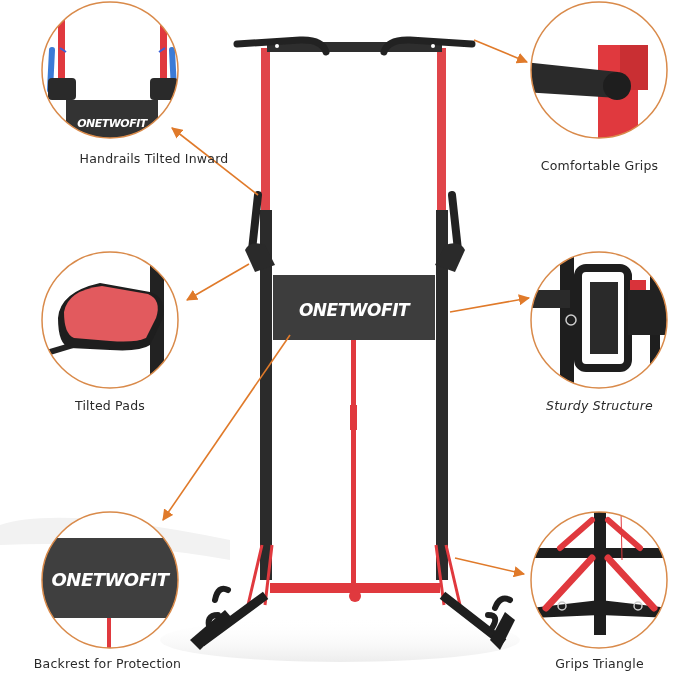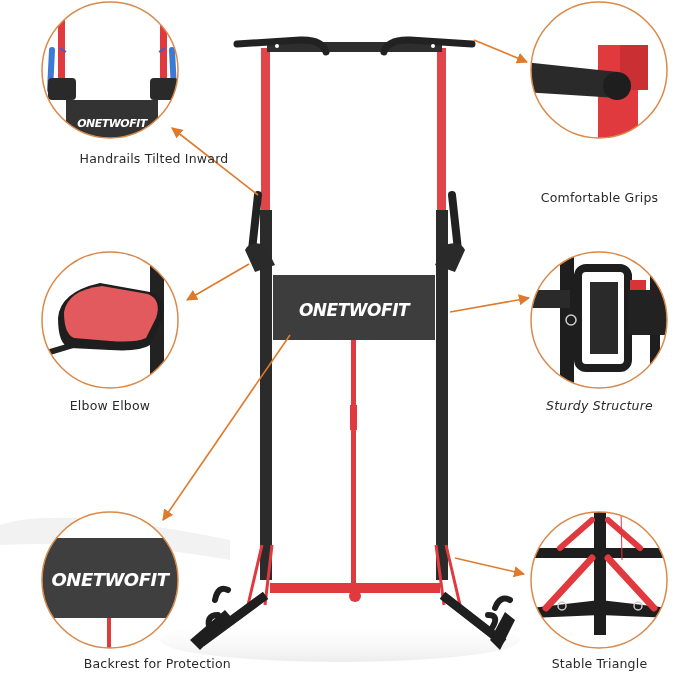--- a/index.html
+++ b/index.html
@@ -178,33 +178,33 @@
         <circle cx="638" cy="606" r="4" fill="none" stroke="#ccc" stroke-width="1.5"></circle>
       </g>
       <circle cx="599" cy="580" r="68" fill="none" stroke="#d98a4a" stroke-width="1.5"></circle>
     </g>
   </svg>
 
   <div class="label" style="left:0;top:150px;width:220px;margin-left:44px;">
     <div>Handrails Tilted Inward</div>
   </div>
 
-  <div class="label" style="left:520px;top:157px;width:159px;margin-top:32px;">
+  <div class="label" style="left:520px;top:157px;width:159px;">
     <div>Comfortable Grips</div>
   </div>
 
   <div class="label" style="left:20px;top:397px;width:180px;">
-    <div>Elbow Elbow</div>
+    <div>Tilted Pads</div>
   </div>
 
   <div class="label" style="left:520px;top:397px;width:159px;font-style:italic;">
     <div>Sturdy Structure</div>
   </div>
 
-  <div class="label" style="left:16px;top:655px;width:215px;text-align:right;">
+  <div class="label" style="left:0;top:655px;width:215px;">
     <div>Backrest for Protection</div>
   </div>
 
   <div class="label" style="left:520px;top:655px;width:159px;">
-    <div>Stable Triangle</div>
+    <div>Grips Triangle</div>
   </div>
 
 </div>
 
 </body></html>

